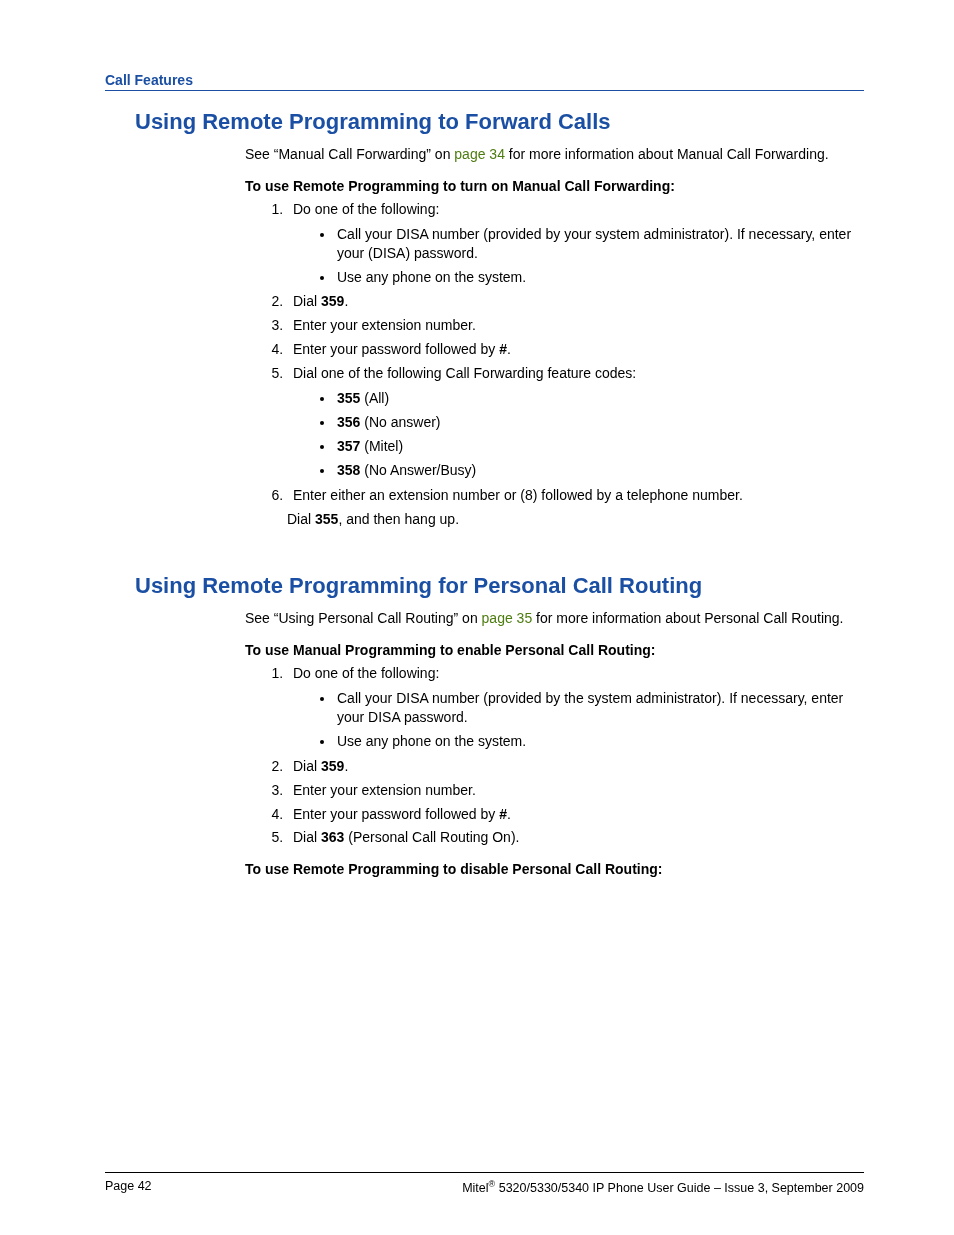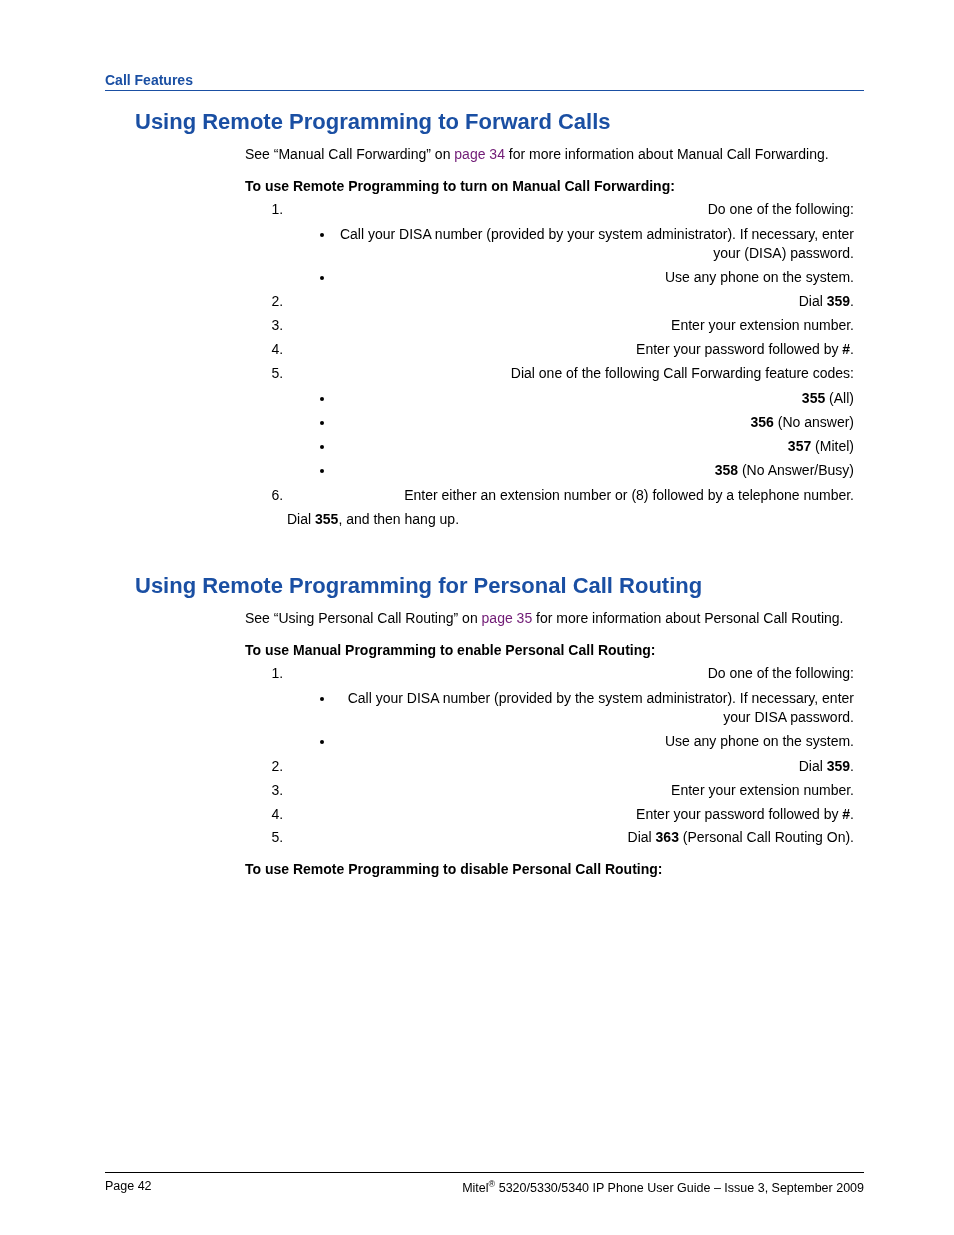--- a/index.html
+++ b/index.html
@@ -42,39 +42,38 @@
     margin: 6px 0;
     line-height: 1.35;
   }
   .bold-para {
     font-weight: bold;
     margin: 14px 0 6px 0;
   }
   ol.num {
     margin: 6px 0 6px 0;
     padding-left: 42px;
-    text-align: right;
   }
   ol.num > li {
     padding-left: 6px;
     margin: 5px 0;
     line-height: 1.35;
   }
   ul.bul {
     list-style-type: disc;
     margin: 6px 0;
     padding-left: 42px;
   }
   ul.bul > li {
     margin: 5px 0;
     padding-left: 2px;
     line-height: 1.35;
   }
   .link {
-    color: #701a75;
+    color: #4d7c0f;
   }
   .spacer {
     height: 28px;
   }
   .footer {
     position: absolute;
     bottom: 40px;
     left: 105px;
     right: 90px;
     font-size: 12.5px;

